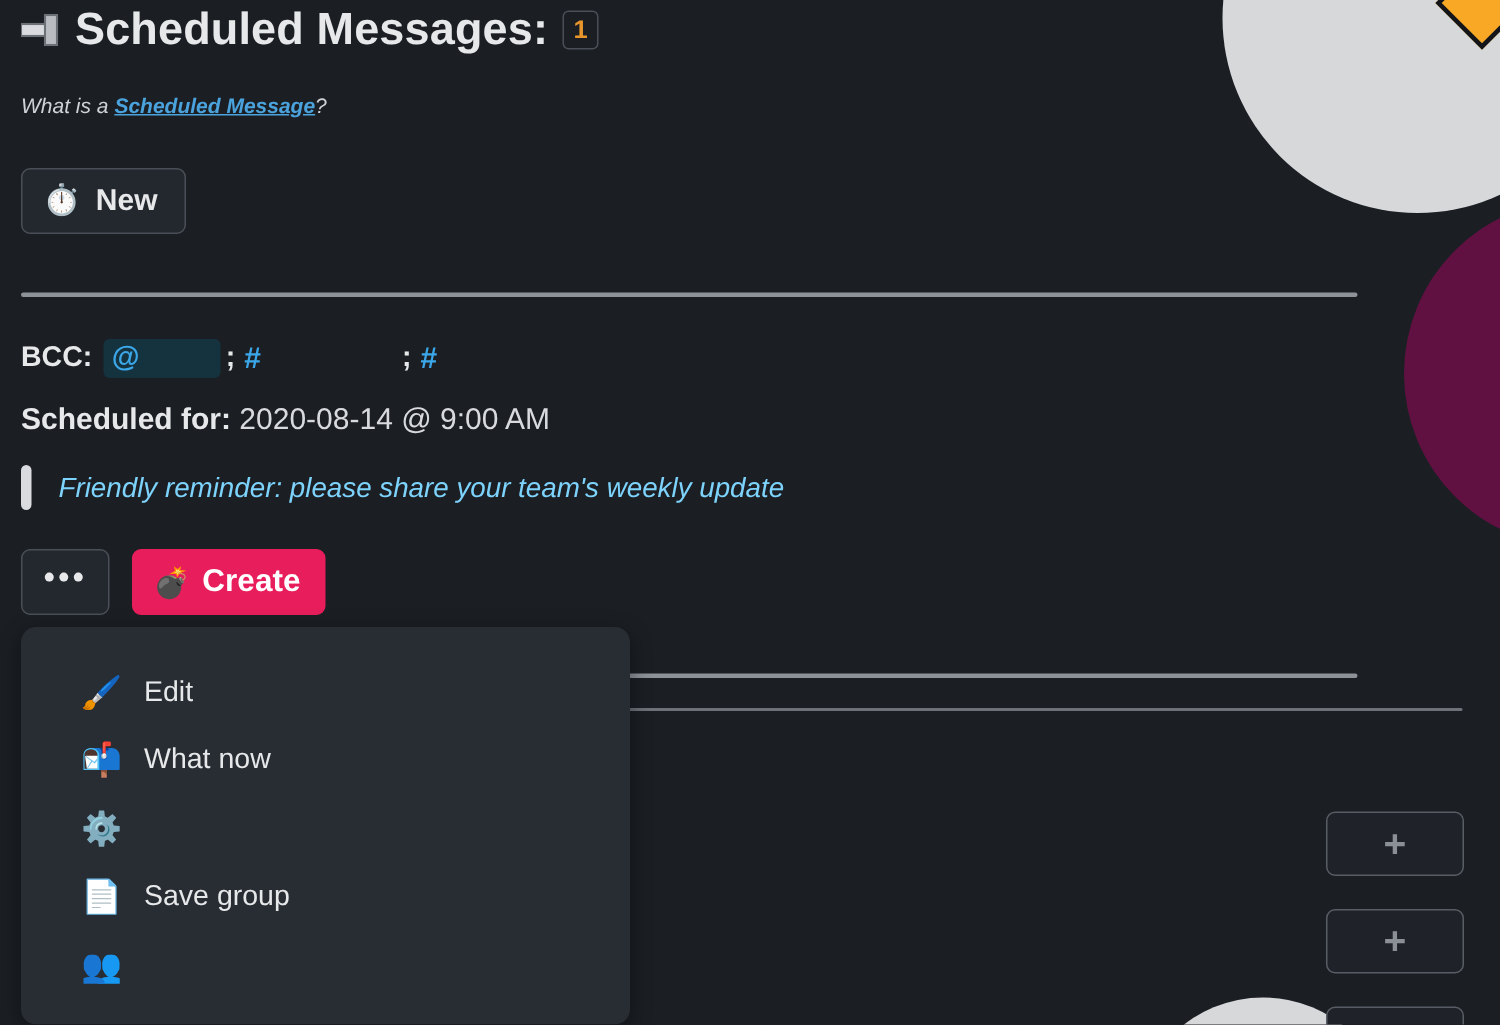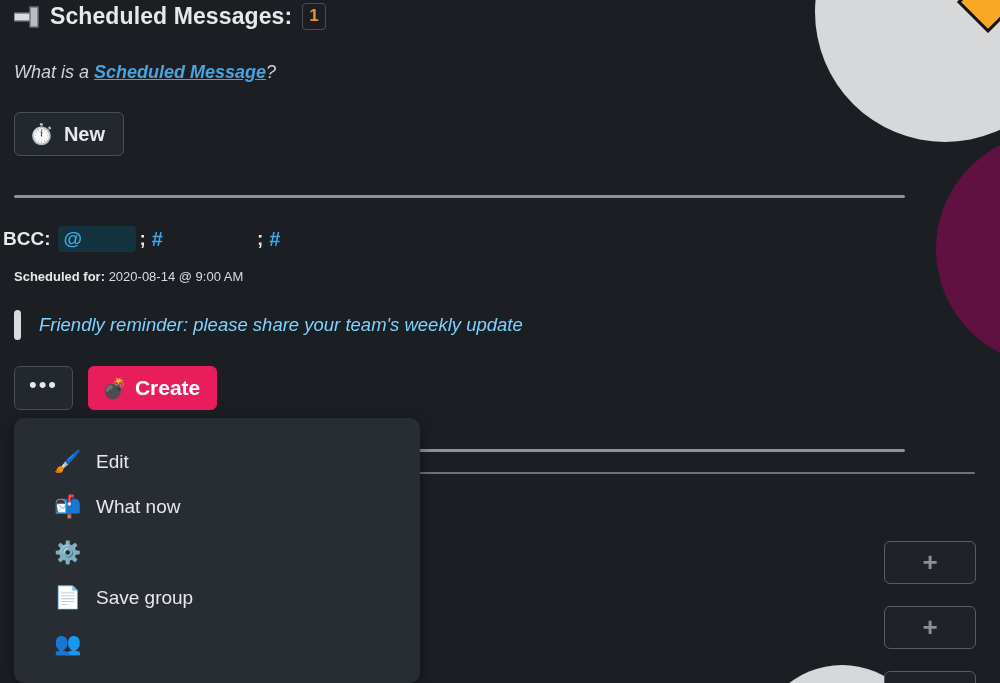--- a/index.html
+++ b/index.html
@@ -70,41 +70,41 @@
   .title-row {
     position: absolute;
     left: 14px;
     top: 3px;
     display: flex;
     align-items: center;
     gap: 10px;
   }
   .title-icon { width: 26px; height: 22px; display:block; }
   .title-text {
-    font-size: 23px;
+    font-size: 30px;
     font-weight: bold;
     color: #e6e8ea;
     letter-spacing: .1px;
   }
   .count-badge {
     border: 1px solid #4a4f57;
     border-radius: 4px;
     padding: 1px 6px 2px 6px;
     font-size: 17px;
     font-weight: bold;
     color: #e8962c;
     line-height: 1.25;
     background: #1b1f24;
   }
 
   .subtitle {
     position: absolute;
     left: 14px;
     top: 62px;
-    font-size: 18px;
+    font-size: 14px;
     font-style: italic;
     color: #cfd2d6;
     white-space: nowrap;
   }
   .subtitle .link {
     color: #4ba3dd;
     font-weight: bold;
     font-style: italic;
   }
 
@@ -138,21 +138,21 @@
     height: 3px;
     background: #8d9299;
     border-radius: 2px;
   }
   .divider-1 { left: 14px; top: 195px; width: 891px; }
   .divider-2 { left: 418px; top: 449px; width: 487px; }
   .divider-3 { left: 418px; top: 472px; width: 557px; height: 2px; background: #6d7279; }
 
   .bcc-row {
     position: absolute;
-    left: 3px;
+    left: 14px;
     top: 226px;
     display: flex;
     align-items: center;
     font-size: 19px;
     white-space: nowrap;
   }
   .bcc-label { font-weight: bold; color: #e6e8ea; margin-right: 7px; }
   .mention-pill {
     background: #15333f;
     border-radius: 4px;
@@ -171,21 +171,21 @@
     font-size: 20px;
   }
   .chan-blank { display: inline-block; }
   .chan-blank.w1 { width: 90px; }
   .chan-blank.w2 { width: 0px; }
 
   .sched-row {
     position: absolute;
     left: 14px;
     top: 269px;
-    font-size: 13px;
+    font-size: 20px;
     white-space: nowrap;
   }
   .sched-label { font-weight: bold; color: #e6e8ea; }
   .sched-value { color: #d8dade; }
 
   .quote-row {
     position: absolute;
     left: 14px;
     top: 310px;
     display: flex;

